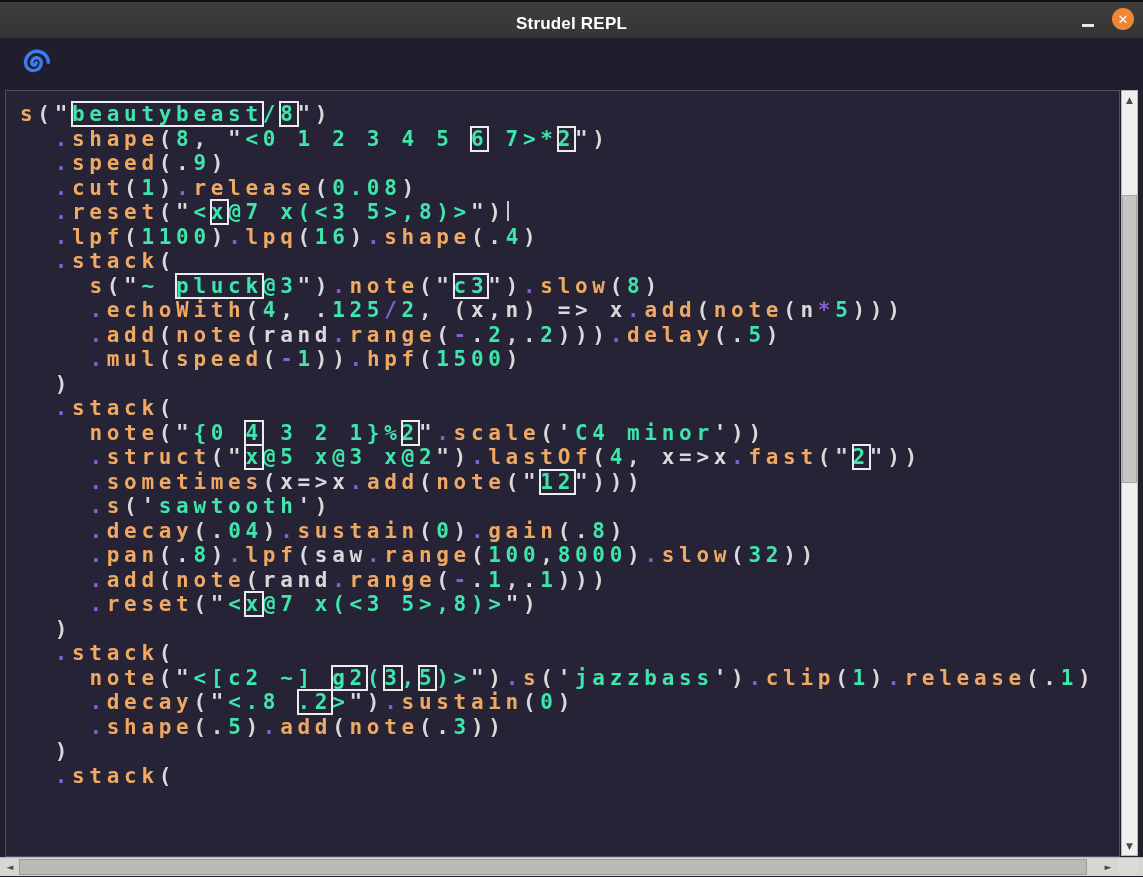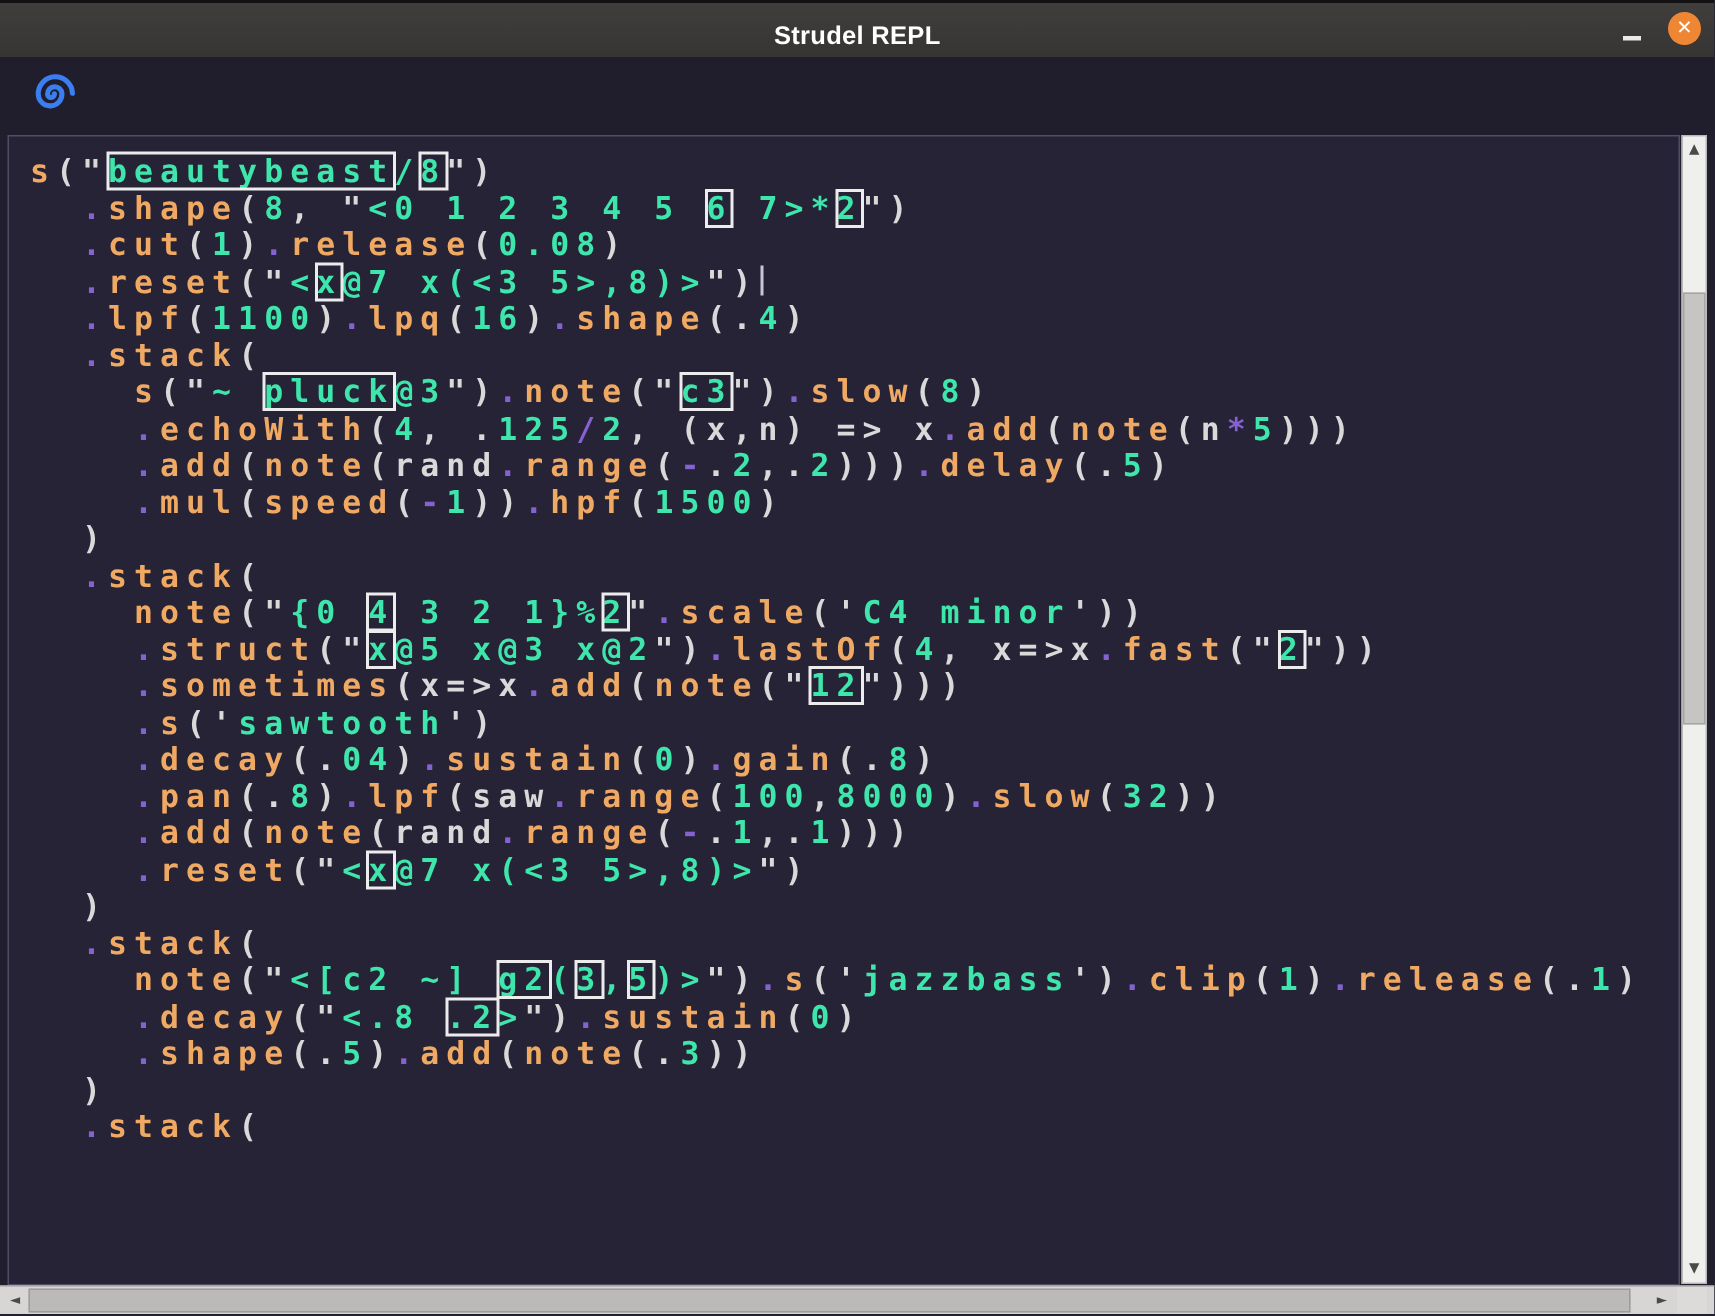--- a/index.html
+++ b/index.html
@@ -102,20 +102,21 @@
 <div class="toolbar">
   <svg class="logo" viewBox="0 0 34 34">
     <path d="M18.3 15.6 a2.3 2.3 0 1 1 -4.6 .2 a4.8 4.8 0 1 1 9.6 -.4 a7.9 7.9 0 1 1 -15.8 .6 a11.4 11.4 0 1 1 22.8 -.8" fill="none" stroke="#3a7ef2" stroke-width="3.4" stroke-linecap="round"></path>
   </svg>
 </div>
 
 <div class="editor">
   <div class="code">
       <div class="code-line"><span class="tk-fn">s</span><span class="tk-pl">("</span><span class="tk-st boxed">beautybeast</span><span class="tk-st">/</span><span class="tk-st boxed">8</span><span class="tk-pl">")</span></div>
       <div class="code-line"><span class="tk-pl">  </span><span class="tk-pu">.</span><span class="tk-fn">shape</span><span class="tk-pl">(</span><span class="tk-st">8</span><span class="tk-pl">, "</span><span class="tk-st">&lt;0 1 2 3 4 5 </span><span class="tk-st boxed">6</span><span class="tk-st"> 7&gt;*</span><span class="tk-st boxed">2</span><span class="tk-pl">")</span></div>
+      <div class="code-line"><span class="tk-pl">  </span><span class="tk-pu">.</span><span class="tk-fn">speed</span><span class="tk-pl">(.</span><span class="tk-st">9</span><span class="tk-pl">)</span></div>
       <div class="code-line"><span class="tk-pl">  </span><span class="tk-pu">.</span><span class="tk-fn">cut</span><span class="tk-pl">(</span><span class="tk-st">1</span><span class="tk-pl">)</span><span class="tk-pu">.</span><span class="tk-fn">release</span><span class="tk-pl">(</span><span class="tk-st">0.08</span><span class="tk-pl">)</span></div>
       <div class="code-line"><span class="tk-pl">  </span><span class="tk-pu">.</span><span class="tk-fn">reset</span><span class="tk-pl">("</span><span class="tk-st">&lt;</span><span class="tk-st boxed">x</span><span class="tk-st">@7 x(&lt;3 5&gt;,8)&gt;</span><span class="tk-pl">")</span><span class="caret"></span></div>
       <div class="code-line"><span class="tk-pl">  </span><span class="tk-pu">.</span><span class="tk-fn">lpf</span><span class="tk-pl">(</span><span class="tk-st">1100</span><span class="tk-pl">)</span><span class="tk-pu">.</span><span class="tk-fn">lpq</span><span class="tk-pl">(</span><span class="tk-st">16</span><span class="tk-pl">)</span><span class="tk-pu">.</span><span class="tk-fn">shape</span><span class="tk-pl">(.</span><span class="tk-st">4</span><span class="tk-pl">)</span></div>
       <div class="code-line"><span class="tk-pl">  </span><span class="tk-pu">.</span><span class="tk-fn">stack</span><span class="tk-pl">(</span></div>
       <div class="code-line"><span class="tk-pl">    </span><span class="tk-fn">s</span><span class="tk-pl">("</span><span class="tk-st">~ </span><span class="tk-st boxed">pluck</span><span class="tk-st">@3</span><span class="tk-pl">")</span><span class="tk-pu">.</span><span class="tk-fn">note</span><span class="tk-pl">("</span><span class="tk-st boxed">c3</span><span class="tk-pl">")</span><span class="tk-pu">.</span><span class="tk-fn">slow</span><span class="tk-pl">(</span><span class="tk-st">8</span><span class="tk-pl">)</span></div>
       <div class="code-line"><span class="tk-pl">    </span><span class="tk-pu">.</span><span class="tk-fn">echoWith</span><span class="tk-pl">(</span><span class="tk-st">4</span><span class="tk-pl">, .</span><span class="tk-st">125</span><span class="tk-pu">/</span><span class="tk-st">2</span><span class="tk-pl">, (x,n) =&gt; x</span><span class="tk-pu">.</span><span class="tk-fn">add</span><span class="tk-pl">(</span><span class="tk-fn">note</span><span class="tk-pl">(n</span><span class="tk-pu">*</span><span class="tk-st">5</span><span class="tk-pl">)))</span></div>
       <div class="code-line"><span class="tk-pl">    </span><span class="tk-pu">.</span><span class="tk-fn">add</span><span class="tk-pl">(</span><span class="tk-fn">note</span><span class="tk-pl">(rand</span><span class="tk-pu">.</span><span class="tk-fn">range</span><span class="tk-pl">(</span><span class="tk-pu">-</span><span class="tk-pl">.</span><span class="tk-st">2</span><span class="tk-pl">,.</span><span class="tk-st">2</span><span class="tk-pl">)))</span><span class="tk-pu">.</span><span class="tk-fn">delay</span><span class="tk-pl">(.</span><span class="tk-st">5</span><span class="tk-pl">)</span></div>
       <div class="code-line"><span class="tk-pl">    </span><span class="tk-pu">.</span><span class="tk-fn">mul</span><span class="tk-pl">(</span><span class="tk-fn">speed</span><span class="tk-pl">(</span><span class="tk-pu">-</span><span class="tk-st">1</span><span class="tk-pl">))</span><span class="tk-pu">.</span><span class="tk-fn">hpf</span><span class="tk-pl">(</span><span class="tk-st">1500</span><span class="tk-pl">)</span></div>
       <div class="code-line"><span class="tk-pl">  )</span></div>
       <div class="code-line"><span class="tk-pl">  </span><span class="tk-pu">.</span><span class="tk-fn">stack</span><span class="tk-pl">(</span></div>

